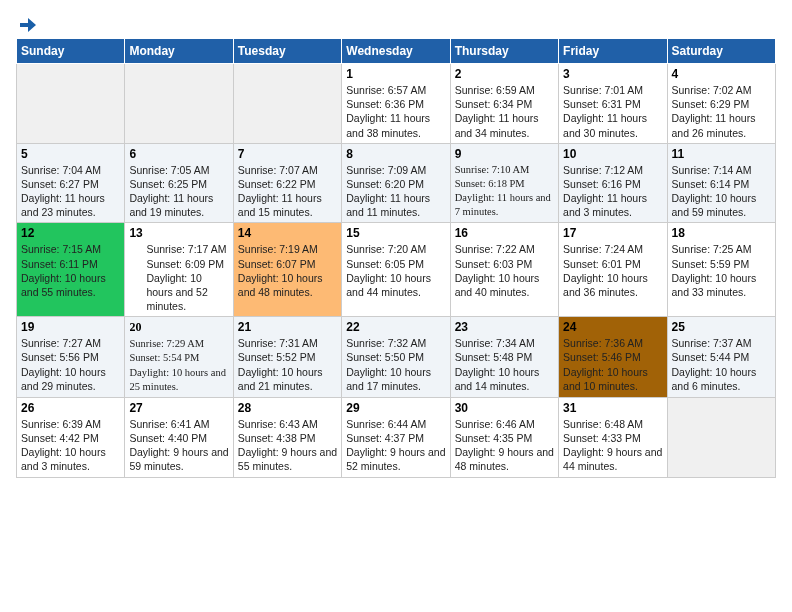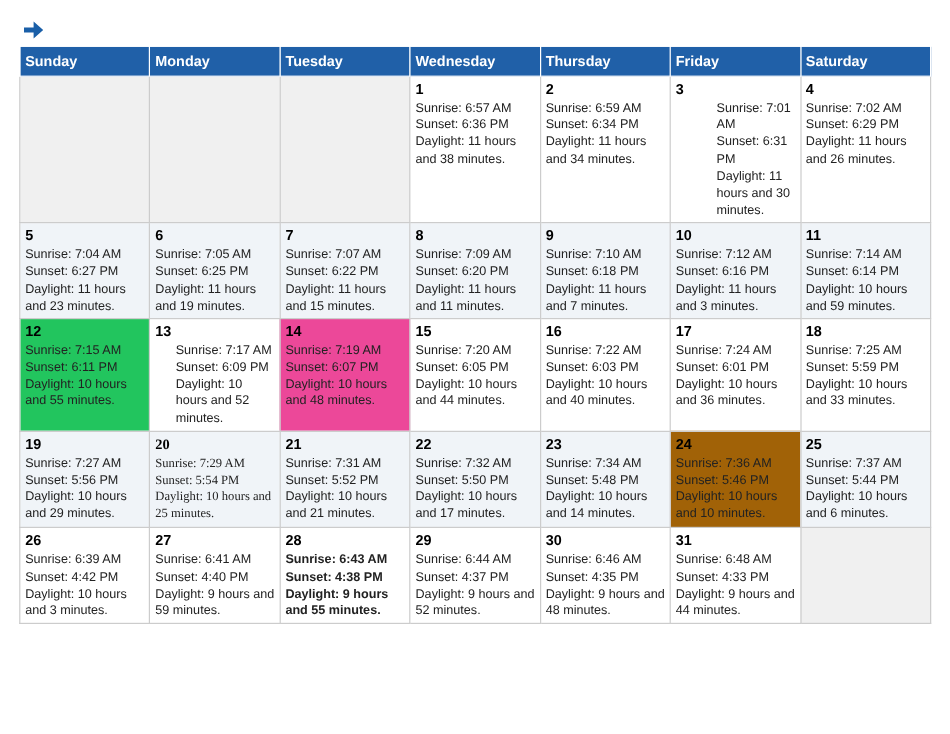--- a/index.html
+++ b/index.html
@@ -120,21 +120,21 @@
 Daylight: 11 hours and 38 minutes.</div>
         </td>
         <td style="background: rgb(255, 255, 255);">
           <span class="day-num">2</span>
           <div class="cell-text" style="white-space: pre-line;">Sunrise: 6:59 AM
 Sunset: 6:34 PM
 Daylight: 11 hours and 34 minutes.</div>
         </td>
         <td style="background: rgb(255, 255, 255);">
           <span class="day-num">3</span>
-          <div class="cell-text" style="white-space: pre-line; margin-left: 34px;">Sunrise: 7:01 AM
+          <div class="cell-text" style="white-space: pre-line;">Sunrise: 7:01 AM
 Sunset: 6:31 PM
 Daylight: 11 hours and 30 minutes.</div>
         </td>
         <td style="background: rgb(255, 255, 255);">
           <span class="day-num">4</span>
           <div class="cell-text" style="white-space: pre-line;">Sunrise: 7:02 AM
 Sunset: 6:29 PM
 Daylight: 11 hours and 26 minutes.</div>
         </td>
       </tr>
@@ -158,21 +158,21 @@
 Daylight: 11 hours and 15 minutes.</div>
         </td>
         <td style="background: rgb(240, 244, 248);">
           <span class="day-num">8</span>
           <div class="cell-text" style="white-space: pre-line;">Sunrise: 7:09 AM
 Sunset: 6:20 PM
 Daylight: 11 hours and 11 minutes.</div>
         </td>
         <td style="background: rgb(240, 244, 248);">
           <span class="day-num">9</span>
-          <div class="cell-text" style="white-space: pre-line;">Sunrise: 7:10 AM
+          <div class="cell-text" style="white-space: pre-line; font-family: Liberation Serif, serif;">Sunrise: 7:10 AM
 Sunset: 6:18 PM
 Daylight: 11 hours and 7 minutes.</div>
         </td>
         <td style="background: rgb(240, 244, 248);">
           <span class="day-num">10</span>
           <div class="cell-text" style="white-space: pre-line;">Sunrise: 7:12 AM
 Sunset: 6:16 PM
 Daylight: 11 hours and 3 minutes.</div>
         </td>
         <td style="background: rgb(240, 244, 248);">
@@ -188,21 +188,21 @@
           <div class="cell-text" style="white-space: pre-line;">Sunrise: 7:15 AM
 Sunset: 6:11 PM
 Daylight: 10 hours and 55 minutes.</div>
         </td>
         <td style="background: rgb(255, 255, 255);">
           <span class="day-num">13</span>
           <div class="cell-text" style="white-space: pre-line; margin-left: 17px;">Sunrise: 7:17 AM
 Sunset: 6:09 PM
 Daylight: 10 hours and 52 minutes.</div>
         </td>
-        <td style="background: #ec4899;">
+        <td style="background: #fdba74;">
           <span class="day-num">14</span>
           <div class="cell-text" style="white-space: pre-line;">Sunrise: 7:19 AM
 Sunset: 6:07 PM
 Daylight: 10 hours and 48 minutes.</div>
         </td>
         <td style="background: rgb(255, 255, 255);">
           <span class="day-num">15</span>
           <div class="cell-text" style="white-space: pre-line;">Sunrise: 7:20 AM
 Sunset: 6:05 PM
 Daylight: 10 hours and 44 minutes.</div>
@@ -278,21 +278,21 @@
 Daylight: 10 hours and 3 minutes.</div>
         </td>
         <td style="background: rgb(255, 255, 255);">
           <span class="day-num">27</span>
           <div class="cell-text" style="white-space: pre-line;">Sunrise: 6:41 AM
 Sunset: 4:40 PM
 Daylight: 9 hours and 59 minutes.</div>
         </td>
         <td style="background: rgb(255, 255, 255);">
           <span class="day-num">28</span>
-          <div class="cell-text" style="white-space: pre-line; font-weight: bold;">Sunrise: 6:43 AM
+          <div class="cell-text" style="white-space: pre-line;">Sunrise: 6:43 AM
 Sunset: 4:38 PM
 Daylight: 9 hours and 55 minutes.</div>
         </td>
         <td style="background: rgb(255, 255, 255);">
           <span class="day-num">29</span>
           <div class="cell-text" style="white-space: pre-line;">Sunrise: 6:44 AM
 Sunset: 4:37 PM
 Daylight: 9 hours and 52 minutes.</div>
         </td>
         <td style="background: rgb(255, 255, 255);">

